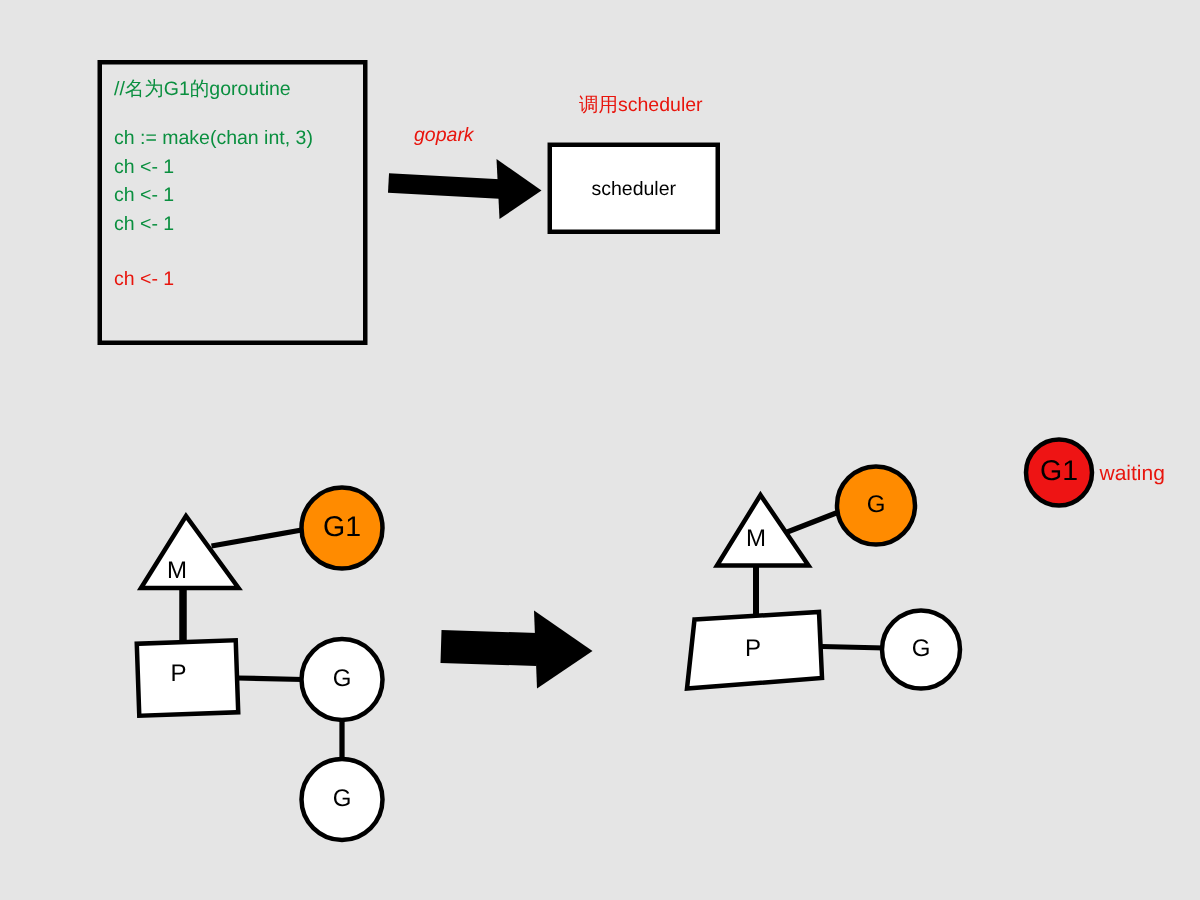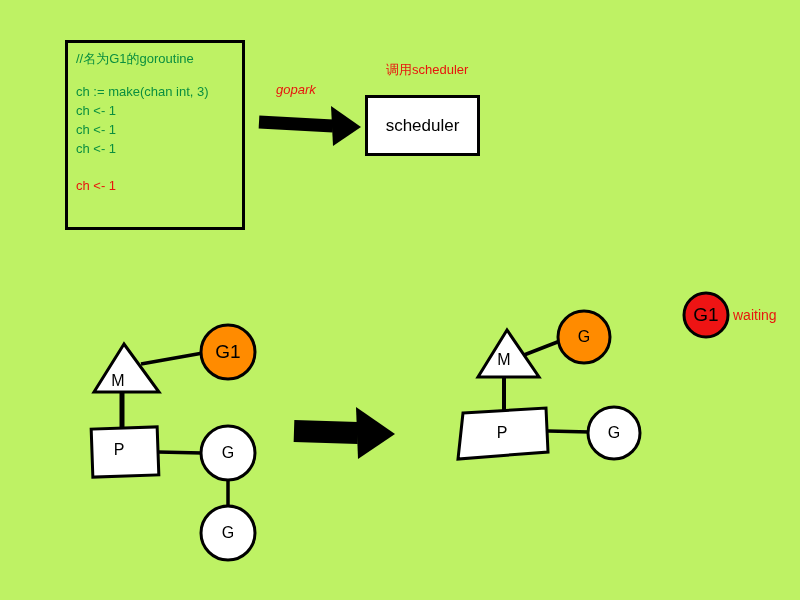--- a/index.html
+++ b/index.html
@@ -1,17 +1,17 @@
 <!DOCTYPE html>
 <html><head>
 <meta charset="utf-8">
 <style>
   html,body{margin:0;padding:0;background:#fff;}
   .stage{
-    position:relative;width:800px;height:600px;background:#bef264;overflow:hidden;
+    position:relative;width:800px;height:600px;background:#e5e5e5;overflow:hidden;
     font-family:"Liberation Sans",sans-serif;
   }
   svg.layer{position:absolute;left:0;top:0;}
 
   
   .code-box{
     position:absolute;left:65px;top:40px;width:180px;height:190px;
     border:3px solid #000;box-sizing:border-box;padding:6px 4px 0 8px;
   }
   .cl{font-size:13px;line-height:19px;white-space:pre;}
@@ -22,21 +22,21 @@
 
   
   .lbl{position:absolute;font-size:13px;line-height:16px;}
   .red-t{color:#e8150d;}
   .green-t{color:#0a8f3f;}
 
   .scheduler-box{
     position:absolute;left:365px;top:95px;width:115px;height:61px;
     border:3px solid #000;box-sizing:border-box;
     display:flex;align-items:center;justify-content:center;
-    font-size:17px;color:#000;background:#fff;
+    font-size:13px;color:#000;background:#fff;
   }
 
   
   .node{
     position:absolute;transform:translate(-50%,-50%);
     font-size:16px;color:#000;white-space:nowrap;
   }
   .node.small{font-size:19px;}
 </style>
 </head>

